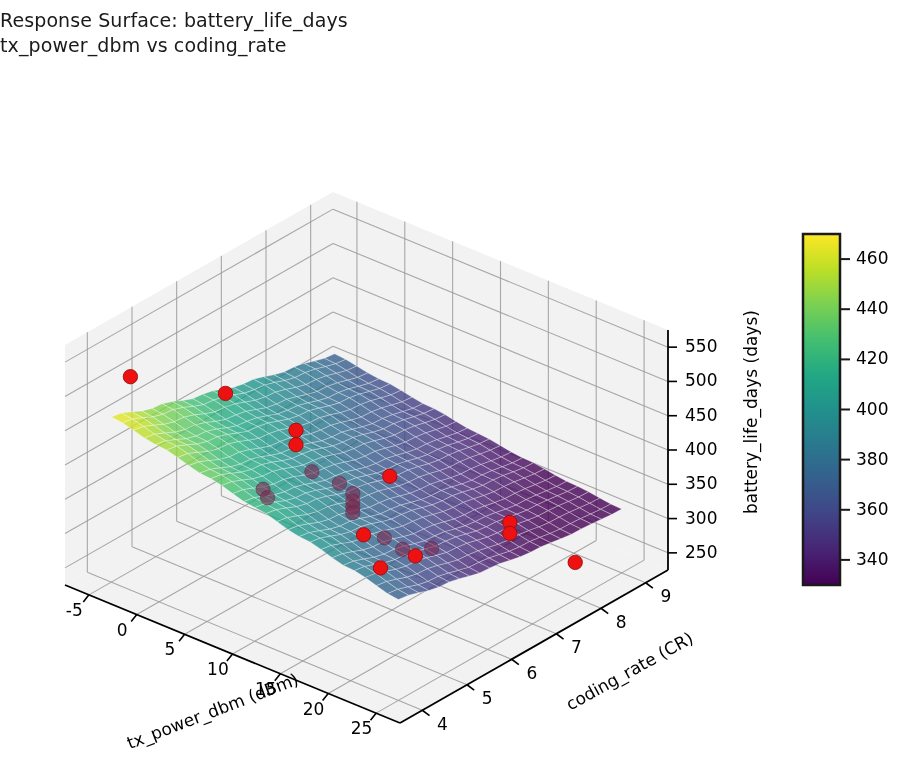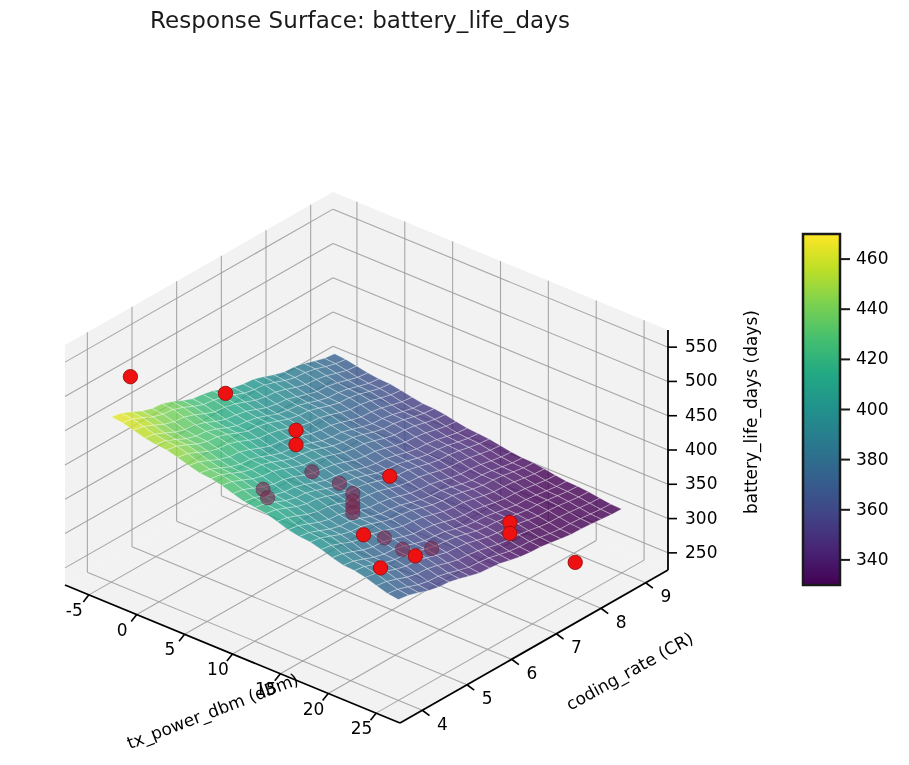--- a/index.html
+++ b/index.html
@@ -1,34 +1,35 @@
 <!DOCTYPE html>
 <html><head>
 <meta charset="utf-8">
 <style>
   html,body{margin:0;padding:0;background:#ffffff;}
   body{width:909px;height:765px;overflow:hidden;
        font-family:"DejaVu Sans","Liberation Sans",sans-serif;}
   #fig{position:relative;width:909px;height:765px;background:#ffffff;}
   #scene{position:absolute;left:0;top:0;width:909px;height:765px;}
-  .ttl{position:absolute;left:0;top:8px;width:720px;text-align:center;
-       font-size:23px;color:#1a1a1a;line-height:25px;letter-spacing:.1px;}
+  .ttl{position:absolute;left:0;top:8px;width:720px;text-align:left;
+       font-size:19px;color:#1a1a1a;line-height:25px;letter-spacing:.1px;}
   svg{display:block;}
   text{font-family:"DejaVu Sans","Liberation Sans",sans-serif;fill:#000000;}
   .tk{font-size:17px;}
   .axlab{font-size:17px;}
   .cbtk{font-size:17px;}
 </style>
 </head>
 <body>
 
 <div id="fig">
 
   <div class="ttl">
     <div>Response Surface: battery_life_days</div>
+    <div>tx_power_dbm vs coding_rate</div>
   </div>
 
   <svg id="scene" width="909" height="765">
     <defs>
       <linearGradient id="cbgrad" x1="0" y1="1" x2="0" y2="0">
         <stop offset="0.000" stop-color="#440154"></stop>
         <stop offset="0.100" stop-color="#482475"></stop>
         <stop offset="0.200" stop-color="#414487"></stop>
         <stop offset="0.300" stop-color="#355f8d"></stop>
         <stop offset="0.400" stop-color="#2a788e"></stop>

